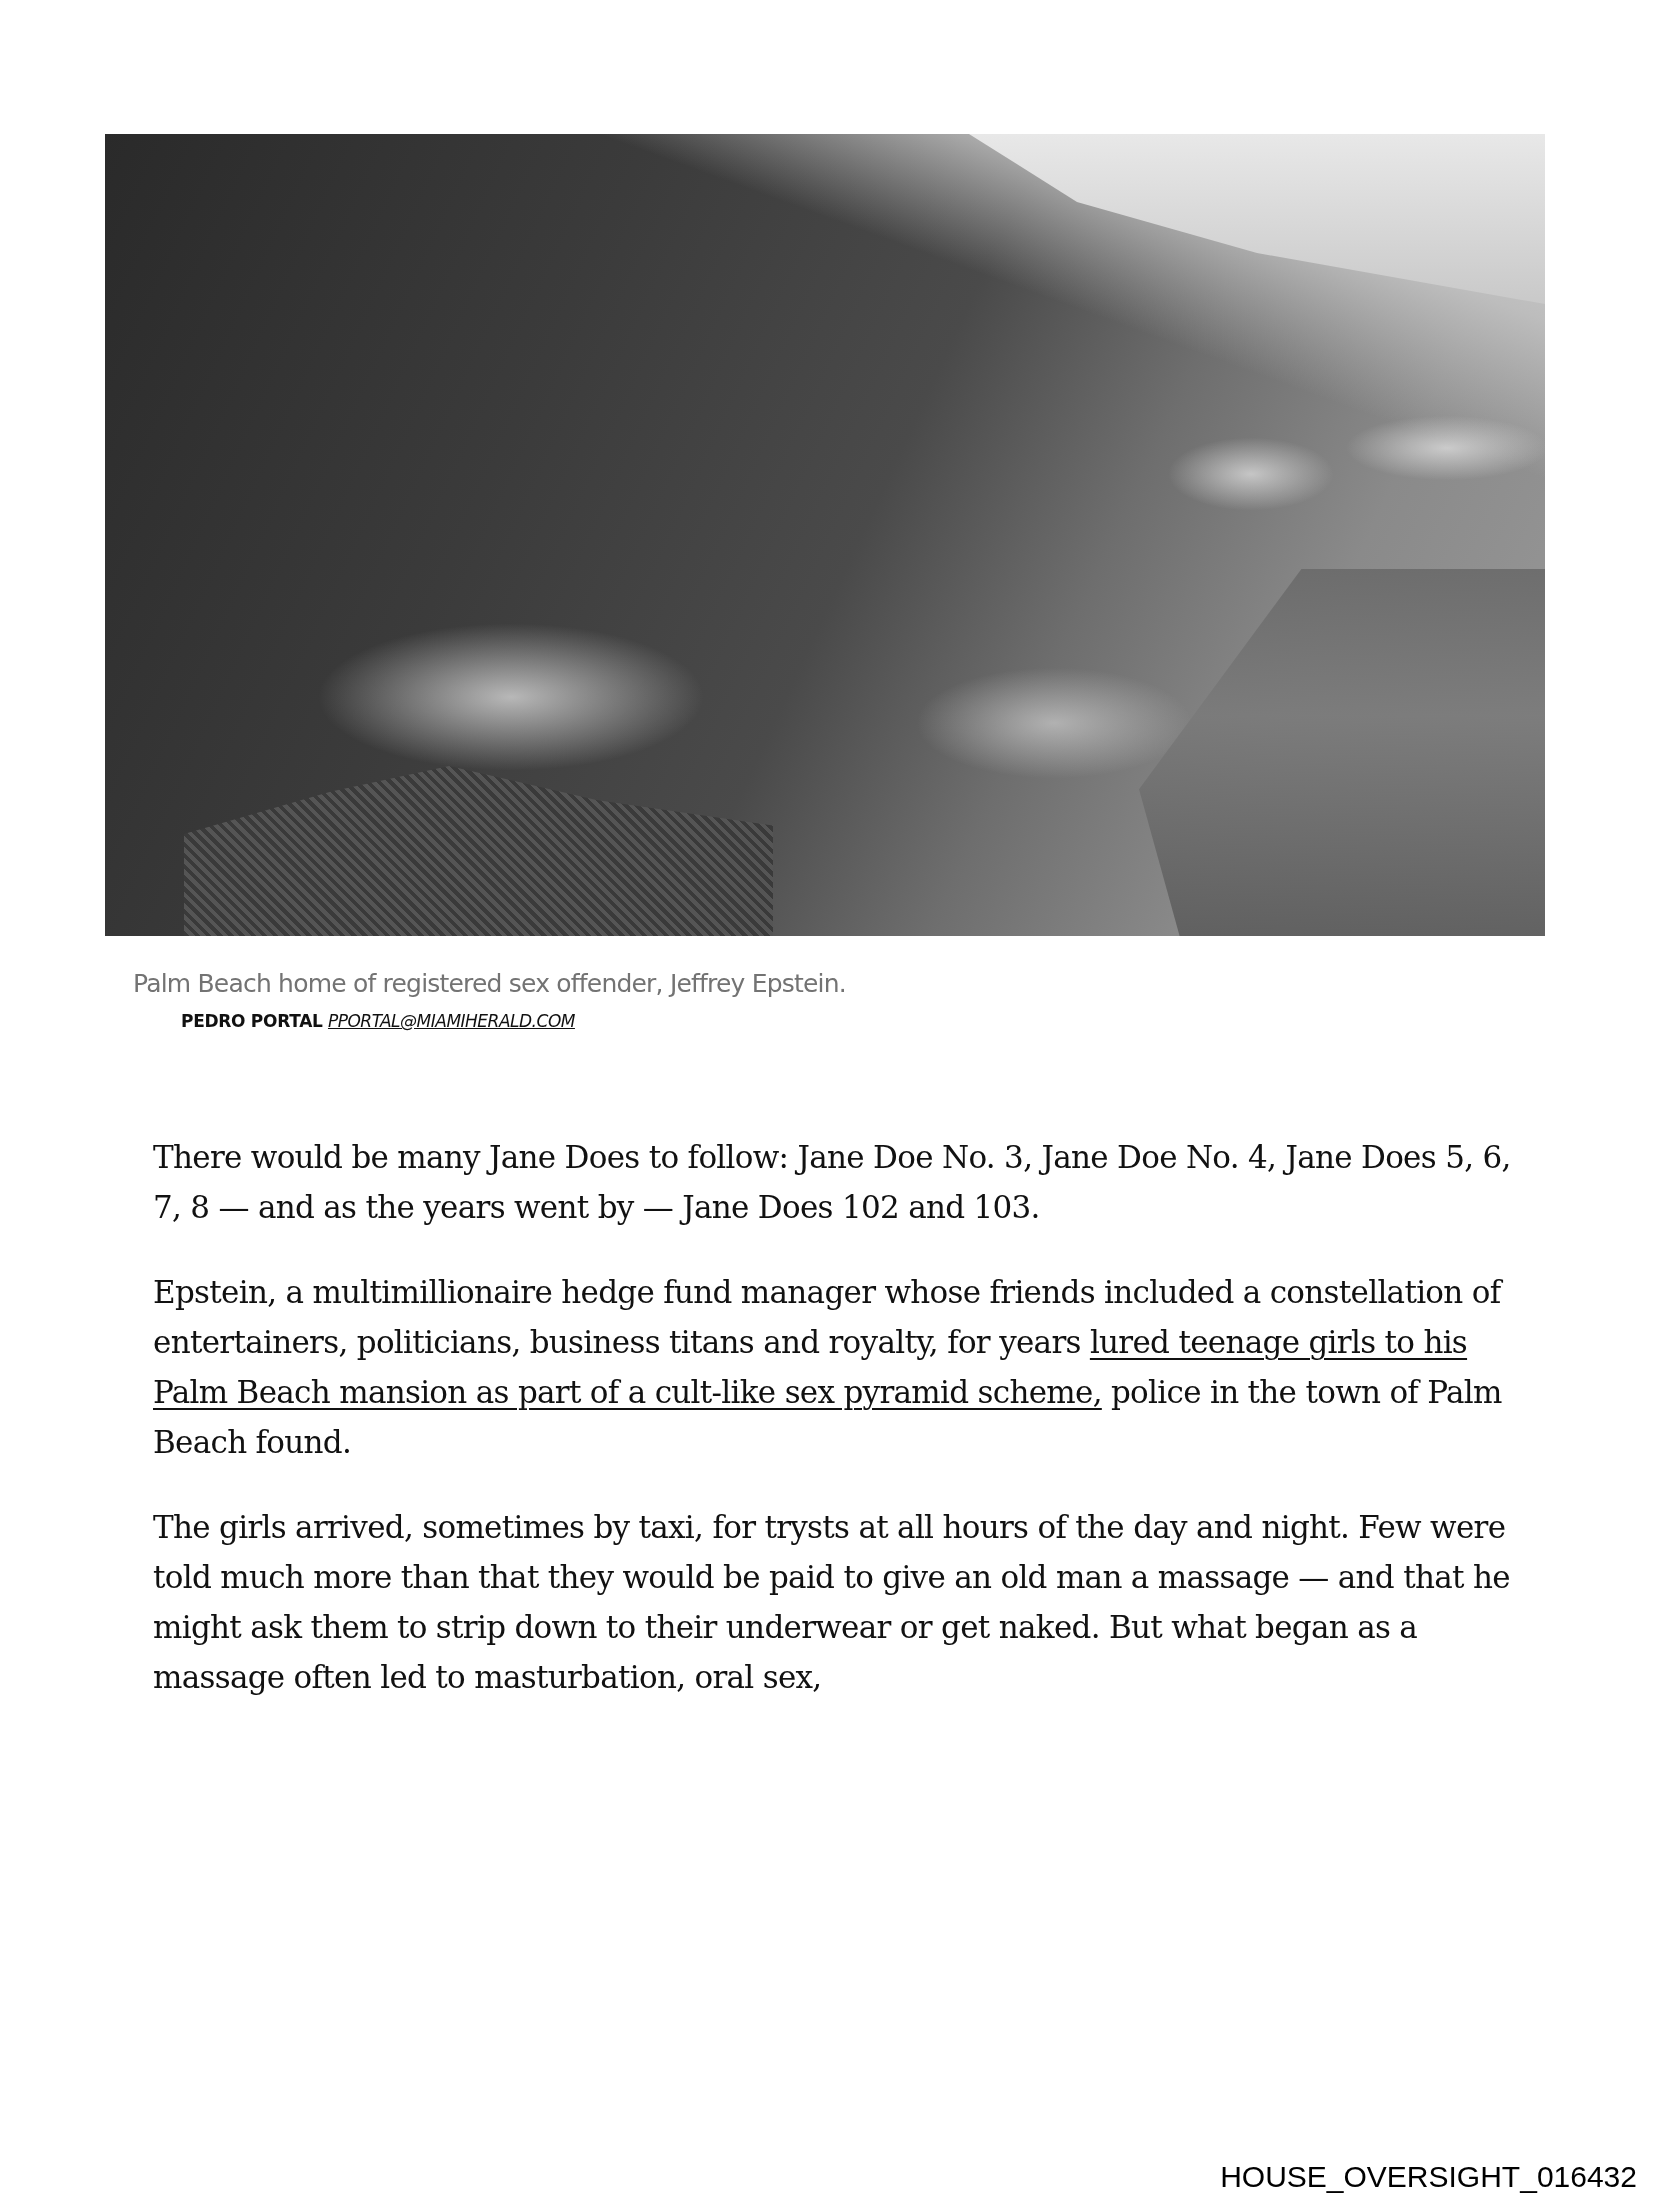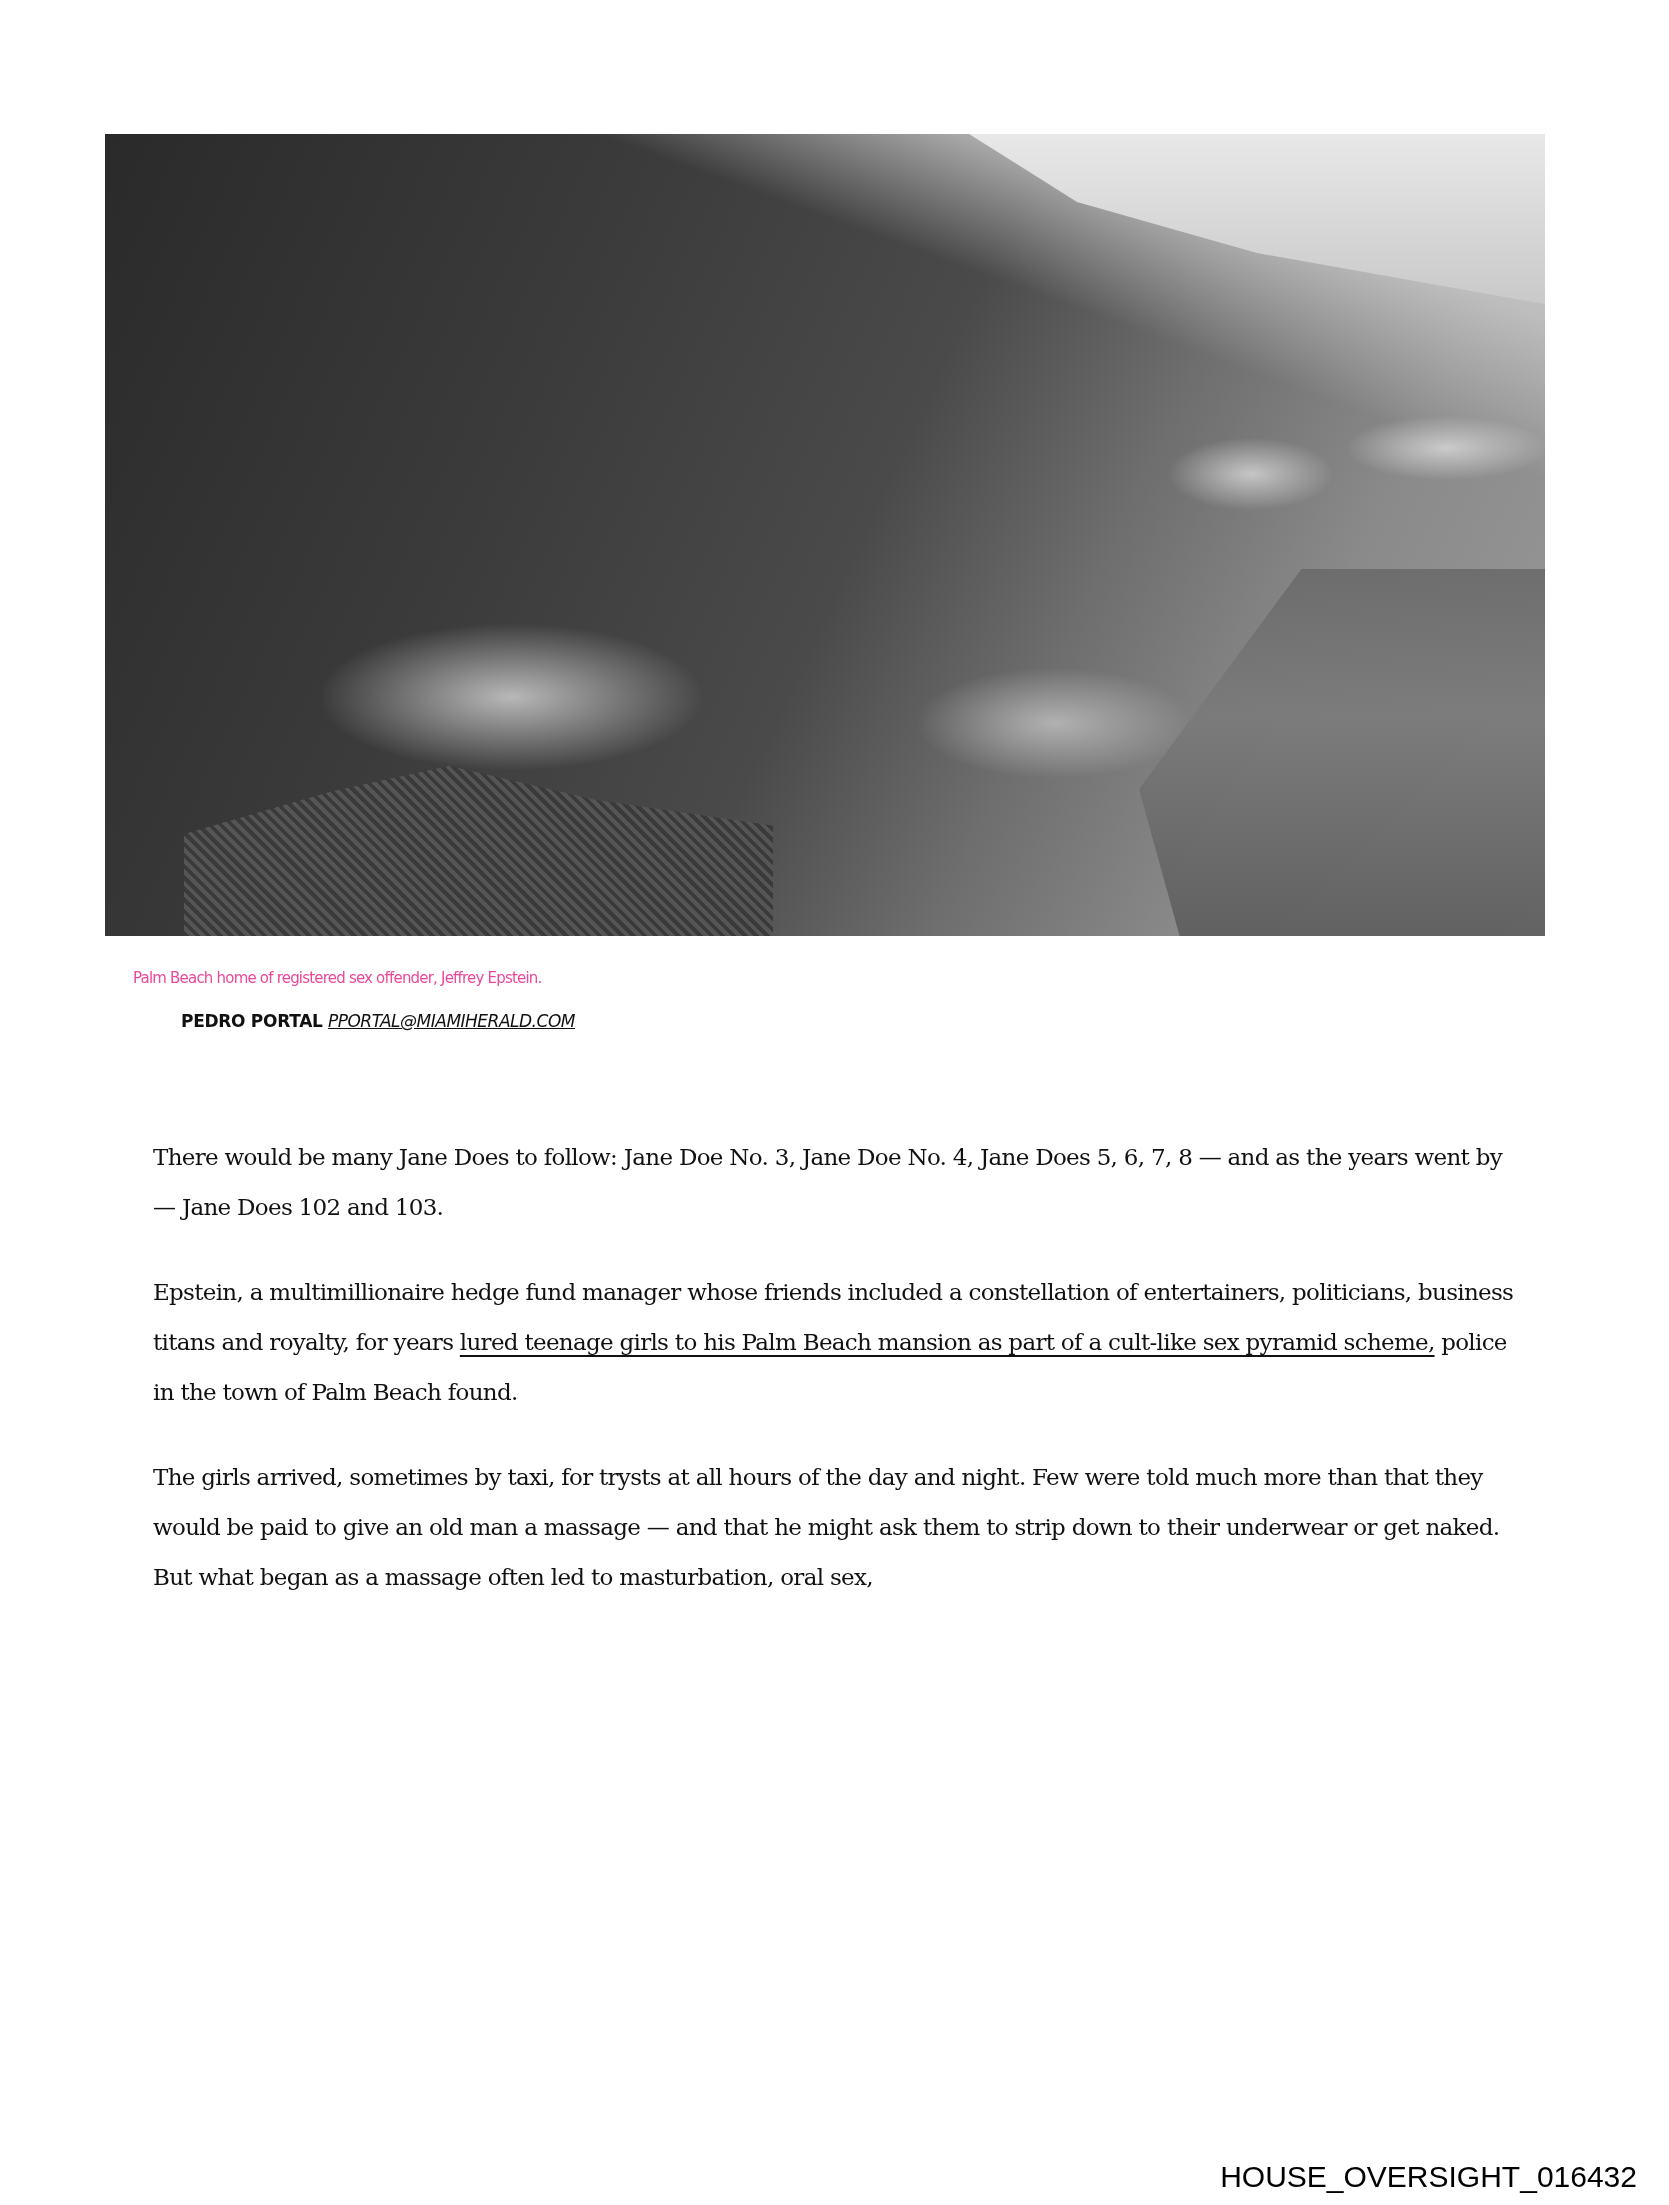--- a/index.html
+++ b/index.html
@@ -26,33 +26,33 @@
       background: linear-gradient(180deg, #e8e8e8 0%, #c9c9c9 100%);
       clip-path: polygon(20% 0, 100% 0, 100% 100%, 60% 70%, 35% 40%);
     }
     .photo .roof {
       position: absolute; left: 79px; bottom: 0; width: 589px; height: 170px;
       background: repeating-linear-gradient(45deg, #3a3a3a 0 3.9px, #555 3.9px 7.9px);
       clip-path: polygon(0 40%, 25% 15%, 45% 0, 70% 20%, 100% 35%, 100% 100%, 0 100%);
     }
     .caption {
       position: absolute; left: 133px; top: 969px;
-      font-family: "DejaVu Sans", sans-serif; font-size: 15px; color: #ec4899;
+      font-family: "DejaVu Sans", sans-serif; font-size: 25px; color: #737373;
       letter-spacing: -0.8px;
       text-align: center;
     }
     .credit {
       position: absolute; left: 133px; top: 1011px;
       font-family: "DejaVu Sans", sans-serif; font-size: 17px; color: #111;
     }
     .credit .name { font-weight: bold; letter-spacing: -0.3px; margin-left: 48px; }
     .credit .email { font-style: italic; letter-spacing: -0.5px; text-decoration: underline; }
     .body-text {
       position: absolute; left: 153px; top: 1132px; width: 1368px;
-      font-family: "DejaVu Serif", serif; font-size: 23px; line-height: 50px;
+      font-family: "DejaVu Serif", serif; font-size: 31px; line-height: 50px;
       color: #111; letter-spacing: -0.7px;
     }
     .body-text p { margin: 0 0 35px 0; }
     .body-text .link { text-decoration: underline; text-decoration-thickness: 2px; text-underline-offset: 5.2px; }
     .footer {
       position: absolute; right: 32px; top: 2160px;
       font-family: "Liberation Sans", sans-serif; font-size: 30px; color: #000;
     }
   </style>
 </head>

